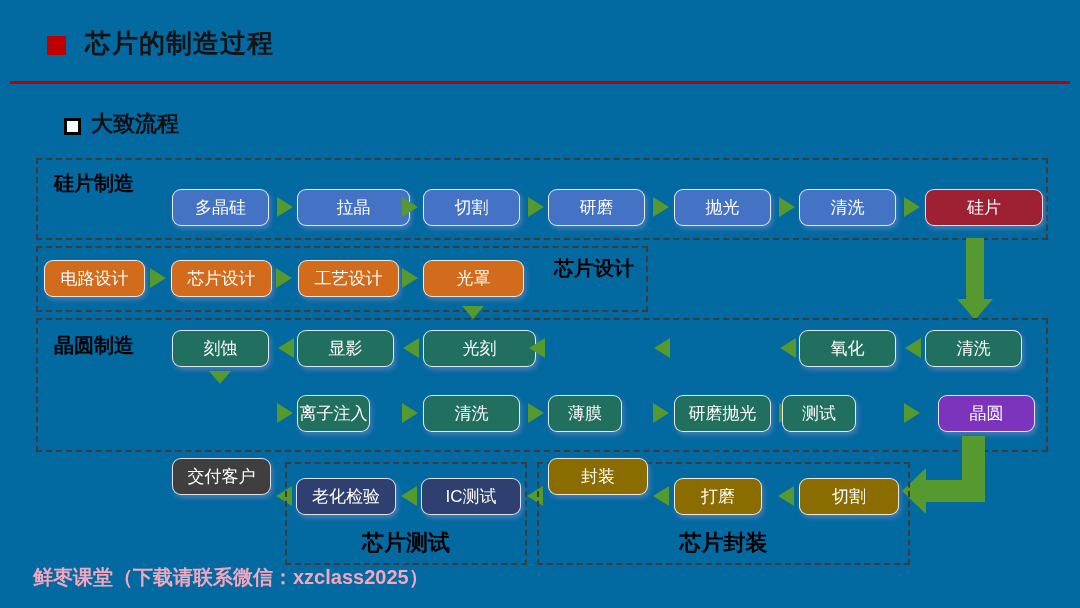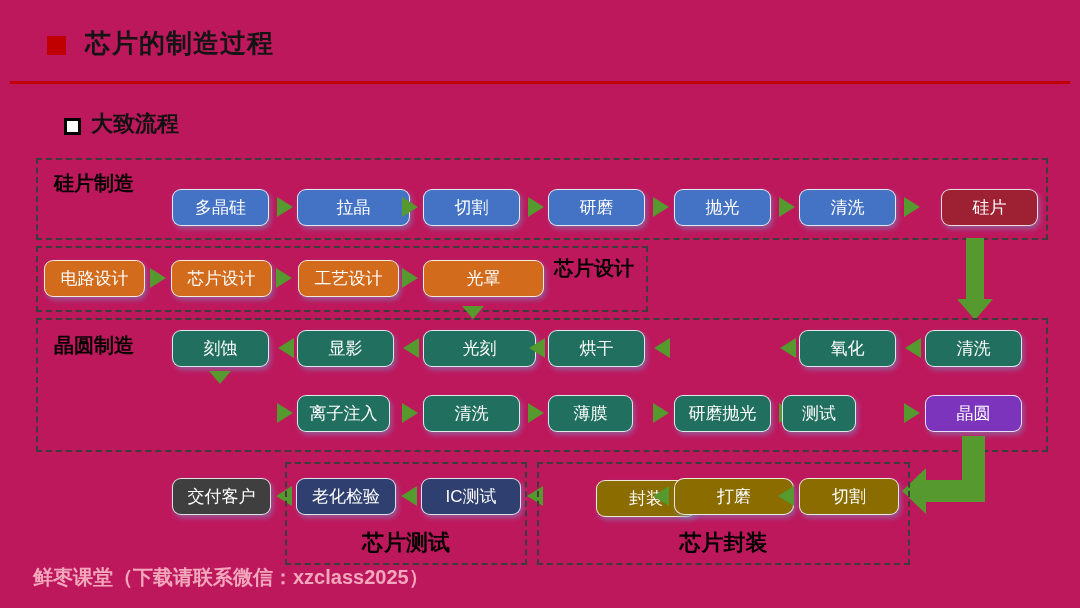--- a/index.html
+++ b/index.html
@@ -1,17 +1,17 @@
 <!DOCTYPE html>
 <html><head>
 <meta charset="utf-8">
 <style>
   html,body{margin:0;padding:0;background:#fff;}
   #slide{
-    position:relative;width:1080px;height:608px;background:#be185d;
+    position:relative;width:1080px;height:608px;background:#0369a1;
     font-family:"Liberation Sans","DejaVu Sans",sans-serif;overflow:hidden;
   }
   
   .title-bullet{position:absolute;left:47px;top:36px;width:19px;height:19px;background:#C00000;}
   .page-title{position:absolute;left:85px;top:26px;font-size:26px;font-weight:bold;color:#141414;letter-spacing:1px;}
   .title-rule{position:absolute;left:10px;top:81px;width:1060px;height:3px;background:#C00000;}
   .sub-bullet{position:absolute;left:64px;top:118px;width:11px;height:11px;border:3px solid #000;background:#fff;}
   .section-title{position:absolute;left:91px;top:109px;font-size:22px;font-weight:bold;color:#111;}
   
   .zone{position:absolute;border:2px dashed #3c3c3c;box-sizing:border-box;background:transparent;}
@@ -22,21 +22,21 @@
     position:absolute;height:37px;border-radius:9px;color:#fff;font-size:17px;
     display:flex;align-items:center;justify-content:center;box-sizing:border-box;
     border:1px solid rgba(255,255,255,.85);
     box-shadow:2px 3px 5px rgba(120,140,195,.55);
     white-space:nowrap;
   }
   .c-blue{background:#4472C4;}
   .c-red{background:#9E2033;}
   .c-orange{background:#D26B1C;}
   .c-teal{background:#21705F;}
-  .c-purple{background:#7B34BB;}
+  .c-purple{background:#7B34BB;margin-left:13px;}
   .c-olive{background:#8A6C00;}
   .c-navy{background:#2F4070;}
   .c-gray{background:#3F3F3F;}
   
   .tri{position:absolute;width:0;height:0;}
   .tri-r{border-top:10px solid transparent;border-bottom:10px solid transparent;border-left:16px solid #55992F;}
   .tri-l{border-top:10px solid transparent;border-bottom:10px solid transparent;border-right:16px solid #55992F;}
   .tri-d{border-left:11px solid transparent;border-right:11px solid transparent;border-top:13px solid #55992F;}
   
   .shaft{position:absolute;background:#55992F;}
@@ -63,84 +63,83 @@
   <div class="box c-blue" style="left:297px;top:189px;width:113px;">拉晶</div>
   <div class="tri tri-r" style="left:402px;top:197px;"></div>
   <div class="box c-blue" style="left:423px;top:189px;width:97px;">切割</div>
   <div class="tri tri-r" style="left:528px;top:197px;"></div>
   <div class="box c-blue" style="left:548px;top:189px;width:97px;">研磨</div>
   <div class="tri tri-r" style="left:653px;top:197px;"></div>
   <div class="box c-blue" style="left:674px;top:189px;width:97px;">抛光</div>
   <div class="tri tri-r" style="left:779px;top:197px;"></div>
   <div class="box c-blue" style="left:799px;top:189px;width:97px;">清洗</div>
   <div class="tri tri-r" style="left:904px;top:197px;"></div>
-  <div class="box c-red" style="left:925px;top:189px;width:97px;margin-left:16px;">硅片</div>
+  <div class="box c-red" style="left:925px;top:189px;width:118px;">硅片</div>
 
   <div class="zone" style="left:36px;top:246px;width:612px;height:66px;"></div>
   <div class="box c-orange" style="left:44px;top:260px;width:101px;">电路设计</div>
   <div class="tri tri-r" style="left:150px;top:268px;"></div>
   <div class="box c-orange" style="left:171px;top:260px;width:101px;">芯片设计</div>
   <div class="tri tri-r" style="left:276px;top:268px;"></div>
   <div class="box c-orange" style="left:298px;top:260px;width:101px;">工艺设计</div>
   <div class="tri tri-r" style="left:402px;top:268px;"></div>
-  <div class="box c-orange" style="left:423px;top:260px;width:121px;">光罩</div>
+  <div class="box c-orange" style="left:423px;top:260px;width:101px;">光罩</div>
   <div class="zone-label" style="left:554px;top:255px;">芯片设计</div>
   <div class="tri tri-d" style="left:462px;top:306px;"></div>
 
   <div class="shaft" style="left:966px;top:238px;width:18px;height:62px;"></div>
   <div class="head-down" style="left:957px;top:299px;"></div>
 
   <div class="zone" style="left:36px;top:318px;width:1012px;height:134px;"></div>
   <div class="zone-label" style="left:54px;top:332px;">晶圆制造</div>
 
   <div class="box c-teal" style="left:172px;top:330px;width:97px;">刻蚀</div>
   <div class="tri tri-l" style="left:278px;top:338px;"></div>
   <div class="box c-teal" style="left:297px;top:330px;width:97px;">显影</div>
   <div class="tri tri-l" style="left:403px;top:338px;"></div>
   <div class="box c-teal" style="left:423px;top:330px;width:113px;">光刻</div>
   <div class="tri tri-l" style="left:529px;top:338px;"></div>
-  <div class="box c-teal" style="left:548px;top:330px;width:97px;">烘干</div>
   <div class="tri tri-l" style="left:654px;top:338px;"></div>
   <div class="tri tri-l" style="left:780px;top:338px;"></div>
   <div class="box c-teal" style="left:799px;top:330px;width:97px;">氧化</div>
   <div class="tri tri-l" style="left:905px;top:338px;"></div>
   <div class="box c-teal" style="left:925px;top:330px;width:97px;">清洗</div>
 
   <div class="tri tri-d" style="left:209px;top:371px;"></div>
 
   <div class="tri tri-r" style="left:277px;top:403px;"></div>
-  <div class="box c-teal" style="left:297px;top:395px;width:93px;">离子注入</div>
+  <div class="box c-teal" style="left:297px;top:395px;width:73px;">离子注入</div>
   <div class="tri tri-r" style="left:402px;top:403px;"></div>
   <div class="box c-teal" style="left:423px;top:395px;width:97px;">清洗</div>
   <div class="tri tri-r" style="left:528px;top:403px;"></div>
-  <div class="box c-teal" style="left:548px;top:395px;width:85px;text-align:right;">薄膜</div>
+  <div class="box c-teal" style="left:548px;top:395px;width:74px;text-align:right;">薄膜</div>
   <div class="tri tri-r" style="left:653px;top:403px;"></div>
   <div class="box c-teal" style="left:674px;top:395px;width:97px;">研磨抛光</div>
   <div class="tri tri-r" style="left:779px;top:403px;"></div>
   <div class="box c-teal" style="left:782px;top:395px;width:74px;">测试</div>
   <div class="tri tri-r" style="left:904px;top:403px;"></div>
   <div class="box c-purple" style="left:925px;top:395px;width:97px;">晶圆</div>
 
   <div class="shaft" style="left:962px;top:436px;width:23px;height:66px;"></div>
   <div class="shaft" style="left:926px;top:480px;width:59px;height:22px;"></div>
   <div class="head-left" style="left:902px;top:468px;"></div>
 
-  <div class="box c-gray" style="left:172px;top:478px;width:99px;">交付客户</div>
+  <div class="box c-gray" style="left:172px;top:458px;width:99px;">交付客户</div>
   <div class="tri tri-l" style="left:276px;top:486px;"></div>
 
   <div class="zone" style="left:285px;top:462px;width:242px;height:103px;"></div>
   <div class="box c-navy" style="left:296px;top:478px;width:100px;">老化检验</div>
   <div class="tri tri-l" style="left:401px;top:486px;"></div>
   <div class="box c-navy" style="left:421px;top:478px;width:100px;">IC测试</div>
   <div class="zone-label centered" style="left:285px;top:528px;width:242px;font-size:22px;">芯片测试</div>
   <div class="tri tri-l" style="left:527px;top:486px;"></div>
 
   <div class="zone" style="left:537px;top:462px;width:373px;height:103px;"></div>
-  <div class="box c-olive" style="left:548px;top:480px;width:100px;margin-left:48px;">封装</div>
+  <div class="box c-olive" style="left:548px;top:458px;width:100px;">封装</div>
   <div class="tri tri-l" style="left:653px;top:486px;"></div>
-  <div class="box c-olive" style="left:674px;top:478px;width:120px;border-radius:10px;">打磨</div>
+  <div class="box c-olive" style="left:674px;top:478px;width:88px;">打磨</div>
   <div class="tri tri-l" style="left:778px;top:486px;"></div>
   <div class="box c-olive" style="left:799px;top:478px;width:100px;">切割</div>
   <div class="zone-label centered" style="left:537px;top:528px;width:373px;font-size:22px;">芯片封装</div>
 
   <div class="footer">鲜枣课堂（下载请联系微信：xzclass2025）</div>
 
 </div>
 
 </body></html>

